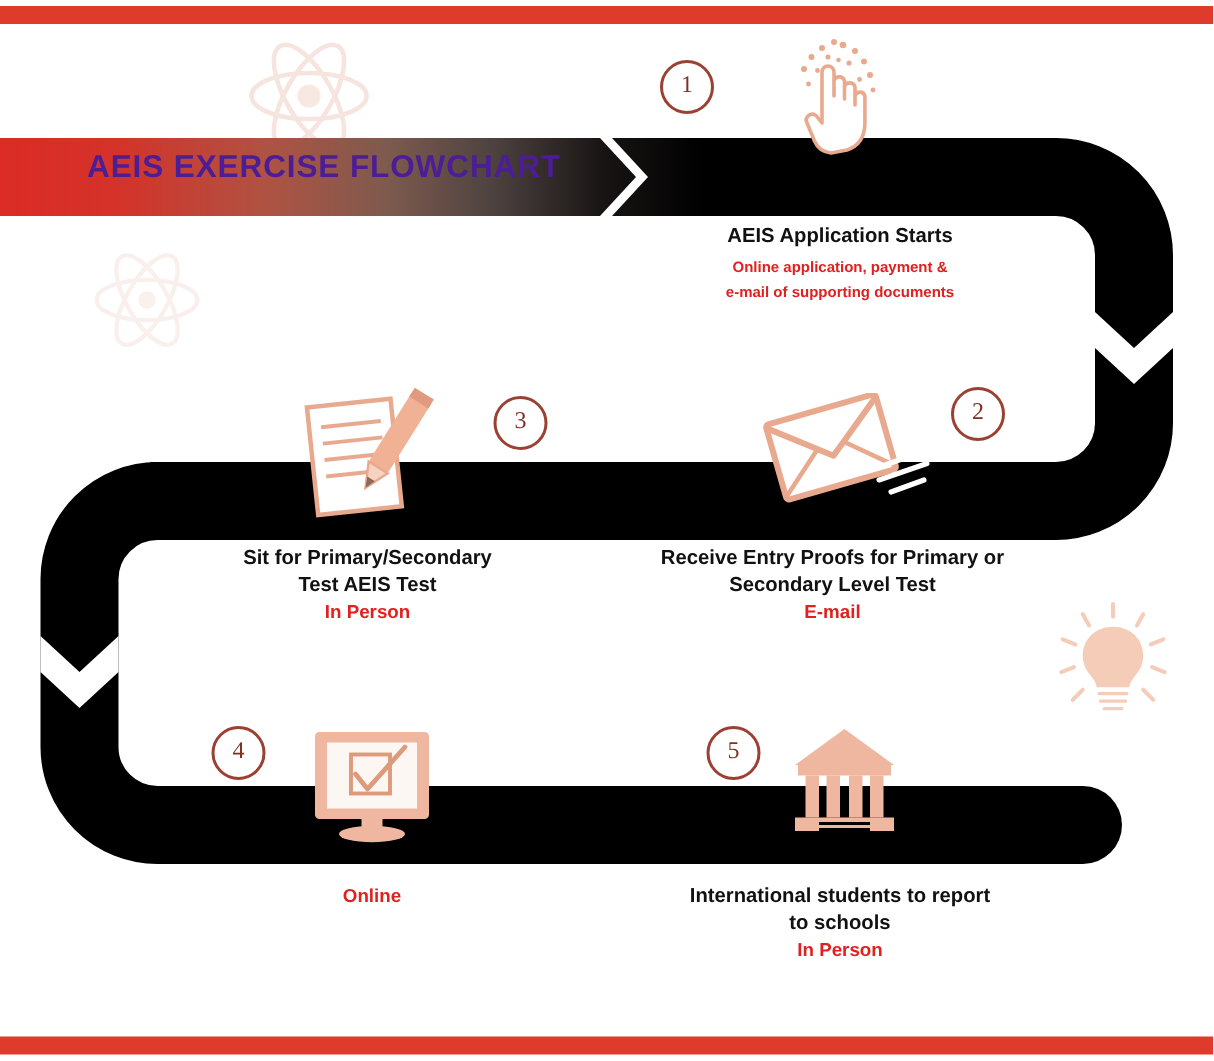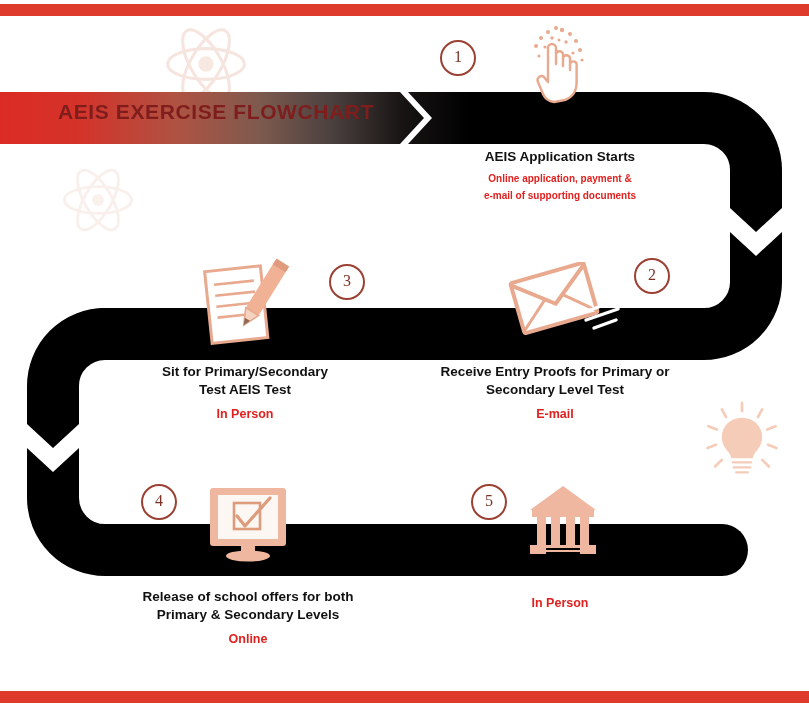--- a/index.html
+++ b/index.html
@@ -60,21 +60,21 @@
         #4D4240 70%,
         #171313 86%,
         #000000 100%);
   }
   #title-text {
     position: absolute;
     left: 58px;
     top: 100px;
     font-size: 21px;
     font-weight: bold;
-    color: #7f1d1d;
+    color: #4c1d95;
     letter-spacing: .6px;
     white-space: nowrap;
   }
   #banner-chevron {
     position: absolute;
     left: 396px;
     top: 92px;
     width: 36px;
     height: 52px;
   }
@@ -103,21 +103,21 @@
     text-align: center;
   }
   .step-title {
     font-size: 13.5px;
     font-weight: bold;
     color: #111111;
     line-height: 18px;
     white-space: pre-line;
   }
   .step-mode {
-    margin-top: 7px;
+    margin-top: 1px;
     font-size: 12.5px;
     font-weight: bold;
     color: #E0211F;
     line-height: 16px;
   }
   .step-sub {
     margin-top: 4px;
     font-size: 10px;
     font-weight: bold;
     color: #E0211F;
@@ -291,22 +291,20 @@
     <div class="step-num">4</div>
     <svg class="step-icon" width="84" height="76" viewBox="0 0 84 76">
       <rect x="4" y="2" width="76" height="58" rx="3" fill="#F0B7A0"></rect>
       <rect x="12" y="9" width="60" height="44" fill="#FDF7F4"></rect>
       <rect x="28" y="17" width="26" height="26" fill="none" stroke="#DD9B7C" stroke-width="2.6"></rect>
       <path d="M31 30 L39 40 L64 12" fill="none" stroke="#DD9B7C" stroke-width="3.2" stroke-linecap="round" stroke-linejoin="round"></path>
       <rect x="35" y="60" width="14" height="7" fill="#F0B7A0"></rect>
       <ellipse cx="42" cy="70" rx="22" ry="5.5" fill="#F0B7A0"></ellipse>
     </svg>
     <div class="step-text">
-      <div class="step-title">Release of school offers for both
-Primary &amp; Secondary Levels</div>
       <div class="step-mode">Online</div>
     </div>
   </div>
 
   <div class="step" id="step-5">
     <div class="step-num">5</div>
     <svg class="step-icon" width="74" height="76" viewBox="0 0 74 76">
       <path d="M37 2 L70 26 L4 26 Z" fill="#F0B7A0"></path>
       <rect x="6" y="26" width="62" height="7" fill="#F0B7A0"></rect>
       <g fill="#F0B7A0">
@@ -315,17 +313,19 @@
         <rect x="40" y="33" width="9" height="28"></rect>
         <rect x="54" y="33" width="9" height="28"></rect>
       </g>
       <rect x="4" y="61" width="66" height="9" fill="#F0B7A0"></rect>
       <g stroke="#000000" stroke-width="2">
         <line x1="20" y1="65" x2="54" y2="65"></line>
         <line x1="20" y1="69" x2="54" y2="69"></line>
       </g>
     </svg>
     <div class="step-text">
+      <div class="step-title">International students to report
+to schools</div>
       <div class="step-mode">In Person</div>
     </div>
   </div>
 
 </div>
 
 </body></html>

